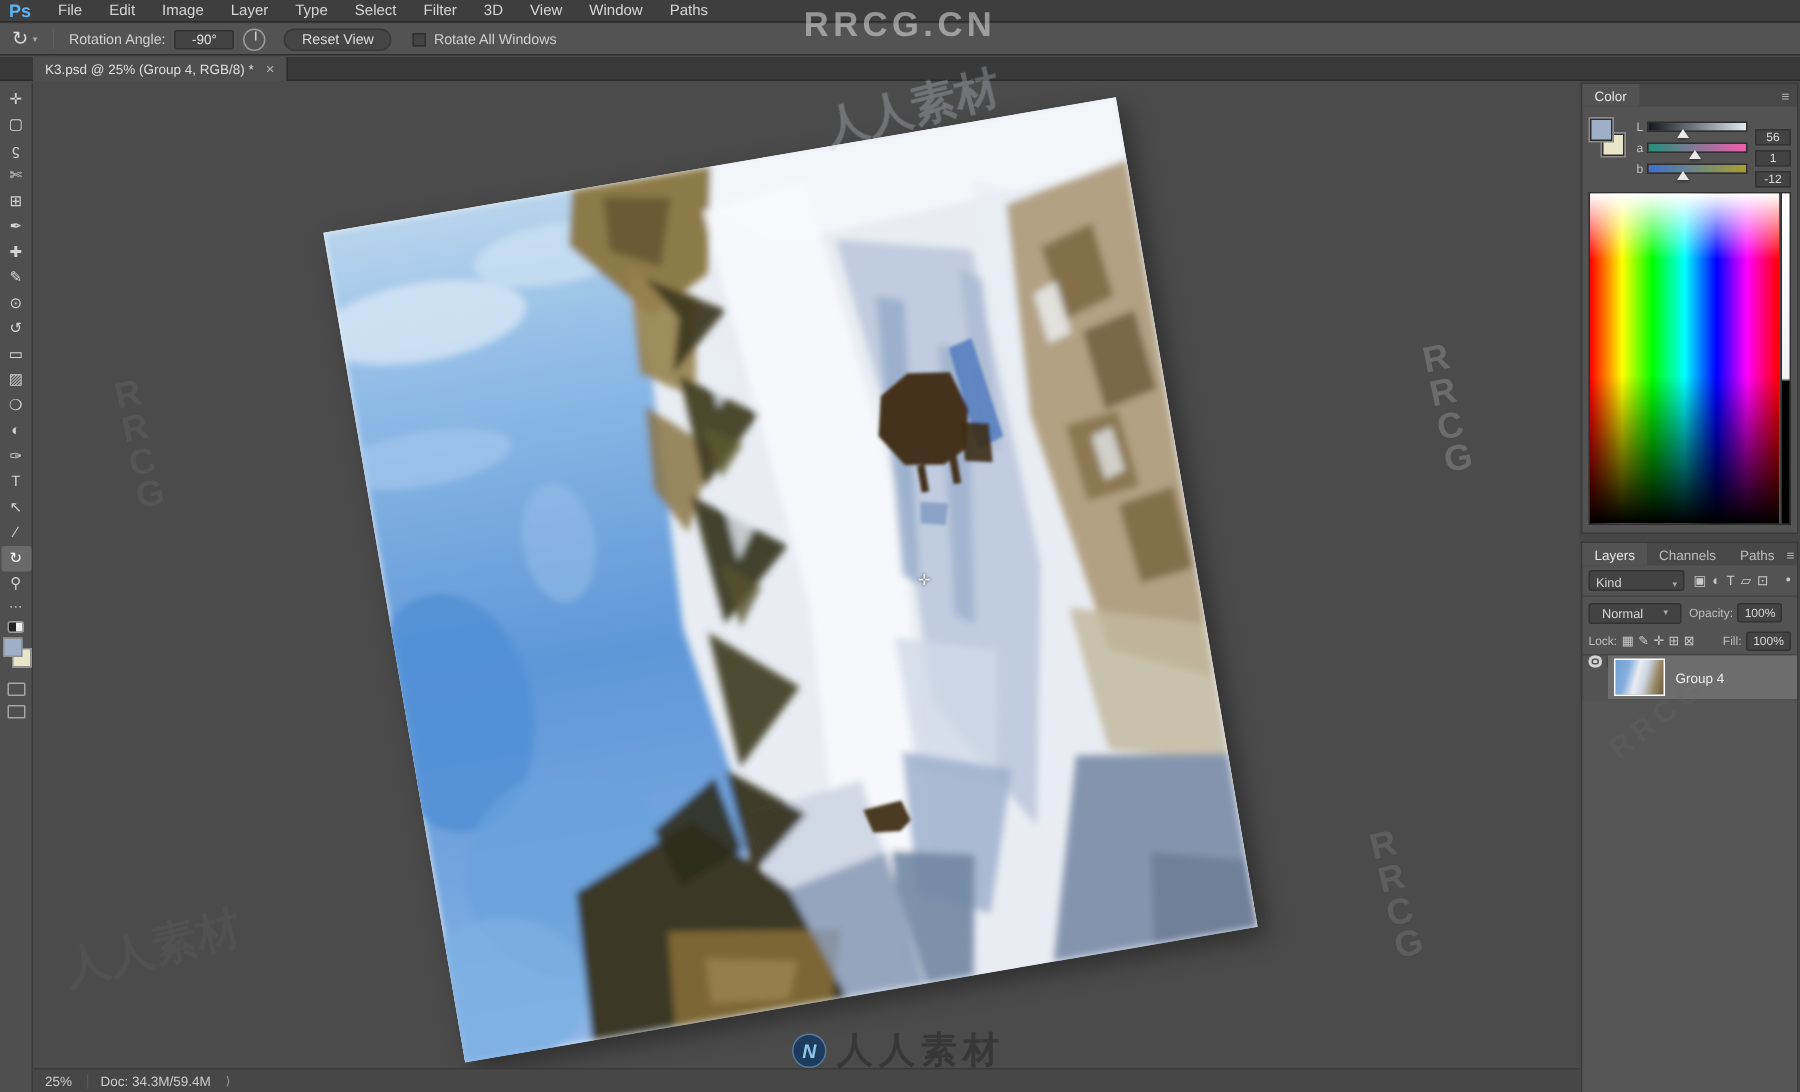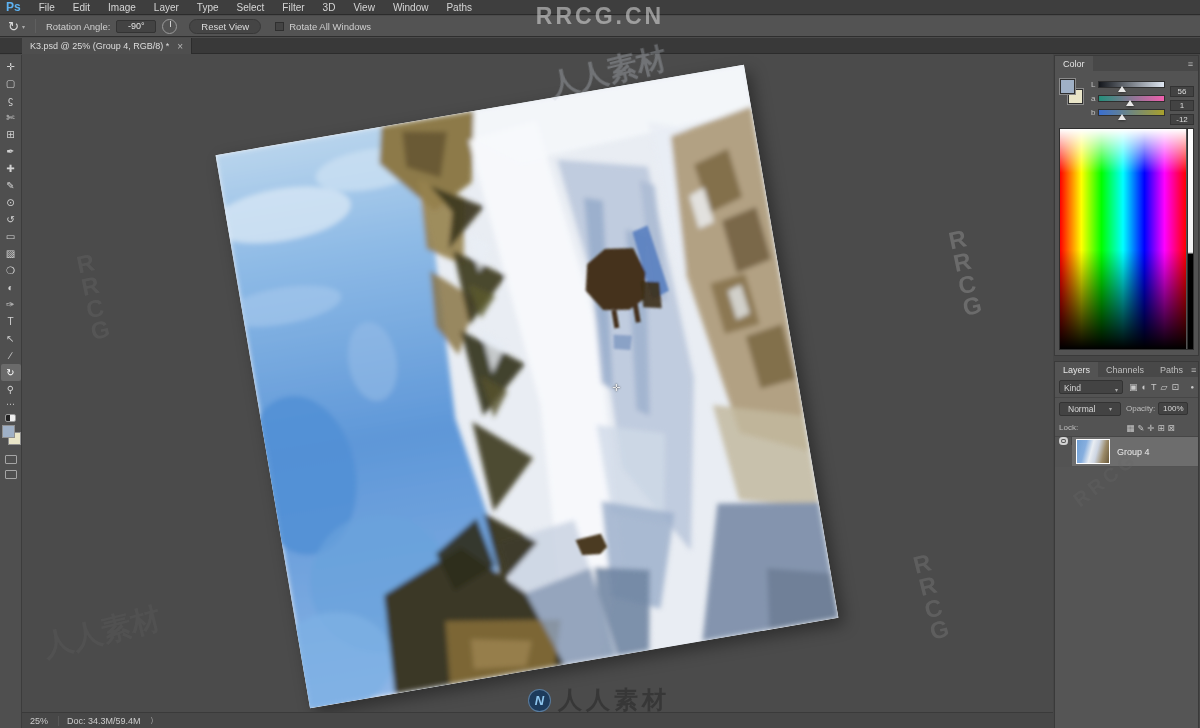--- a/index.html
+++ b/index.html
@@ -109,21 +109,21 @@
     font-size:8.5px; color:#d5d5d5; display:flex; align-items:flex-end; padding:0 4px; }
   .kind-box .chev { margin-left:auto; font-size:6px; color:#aaa; }
   .filt-icons { display:flex; gap:4px; margin-left:6px; font-size:9px; color:#c9c9c9; }
   .filt-toggle { margin-left:auto; font-size:6px; color:#c9c9c9; }
   .blend-row { height:21px; }
   .blend-box { width:62px; height:14px; background:#434343; border:1px solid #333; border-radius:2px;
     font-size:8.5px; color:#d8d8d8; display:flex; align-items:center; padding:0 8px; }
   .mini-label { font-size:8px; color:#bdbdbd; margin-left:5px; }
   .mini-box { width:30px; height:13px; background:#434343; border:1px solid #333; border-radius:2px;
     font-size:8px; color:#d8d8d8; display:flex; align-items:center; justify-content:center; margin-left:3px; }
-  .lock-row { height:18px; border-bottom:1px solid #464646;gap:45px; }
+  .lock-row { height:18px; border-bottom:1px solid #464646; }
   .lock-icons { display:flex; gap:3px; font-size:8.5px; color:#c6c6c6; margin-left:3px; }
   .layer-row { display:flex; height:30px; align-items:flex-start; }
   .eye-cell { width:17px; display:flex; align-items:center; justify-content:center; border-right:1px solid #464646; }
   .eye { width:9px; height:8px; background:#d3d3d3; border-radius:50% / 60%; box-shadow:inset 0 0 0 2px #d3d3d3, inset 0 0 0 3px #555; }
   .layer-sel { flex:1; background:#6d6d6d; display:flex; align-items:center; padding:2px 4px; }
   .layer-thumb { width:34px; height:25px; border:1px solid #fff; margin-right:7px;
     background:linear-gradient(105deg,#6f9fd4 0%,#86aede 26%,#e9edf2 45%,#cdd5e2 60%,#9b8a68 80%,#6b5a3a 100%); }
   .layer-name { font-size:9px; color:#ececec; }
   .layers-empty { height:344px; background:#555555; }
 

